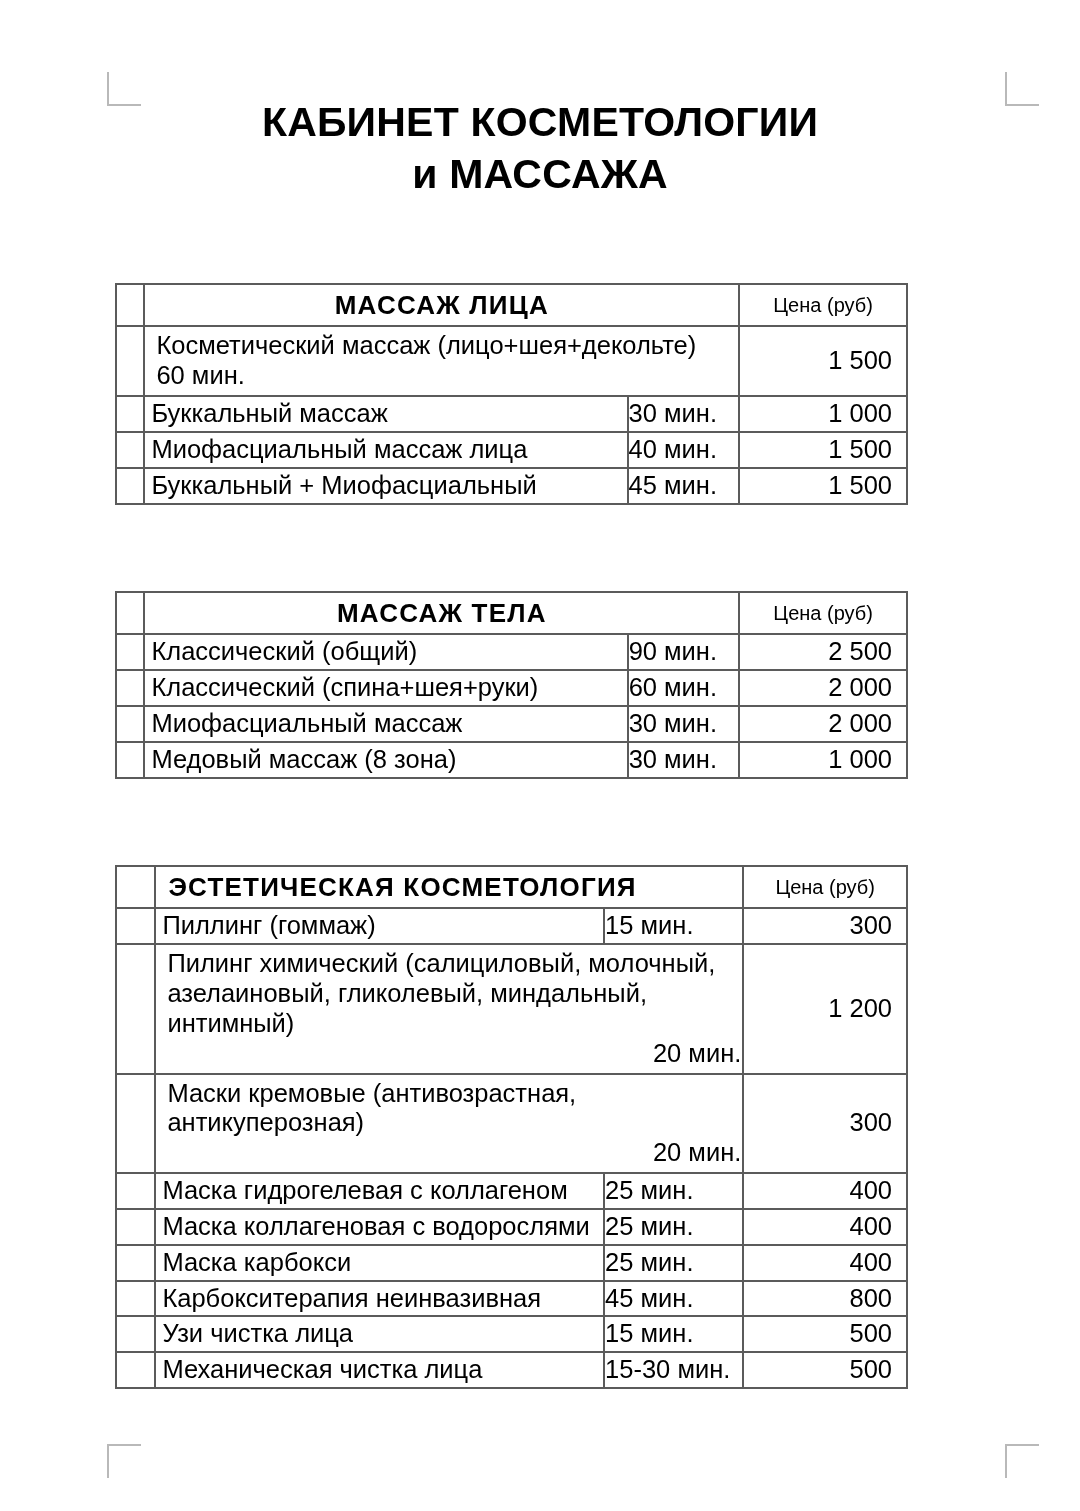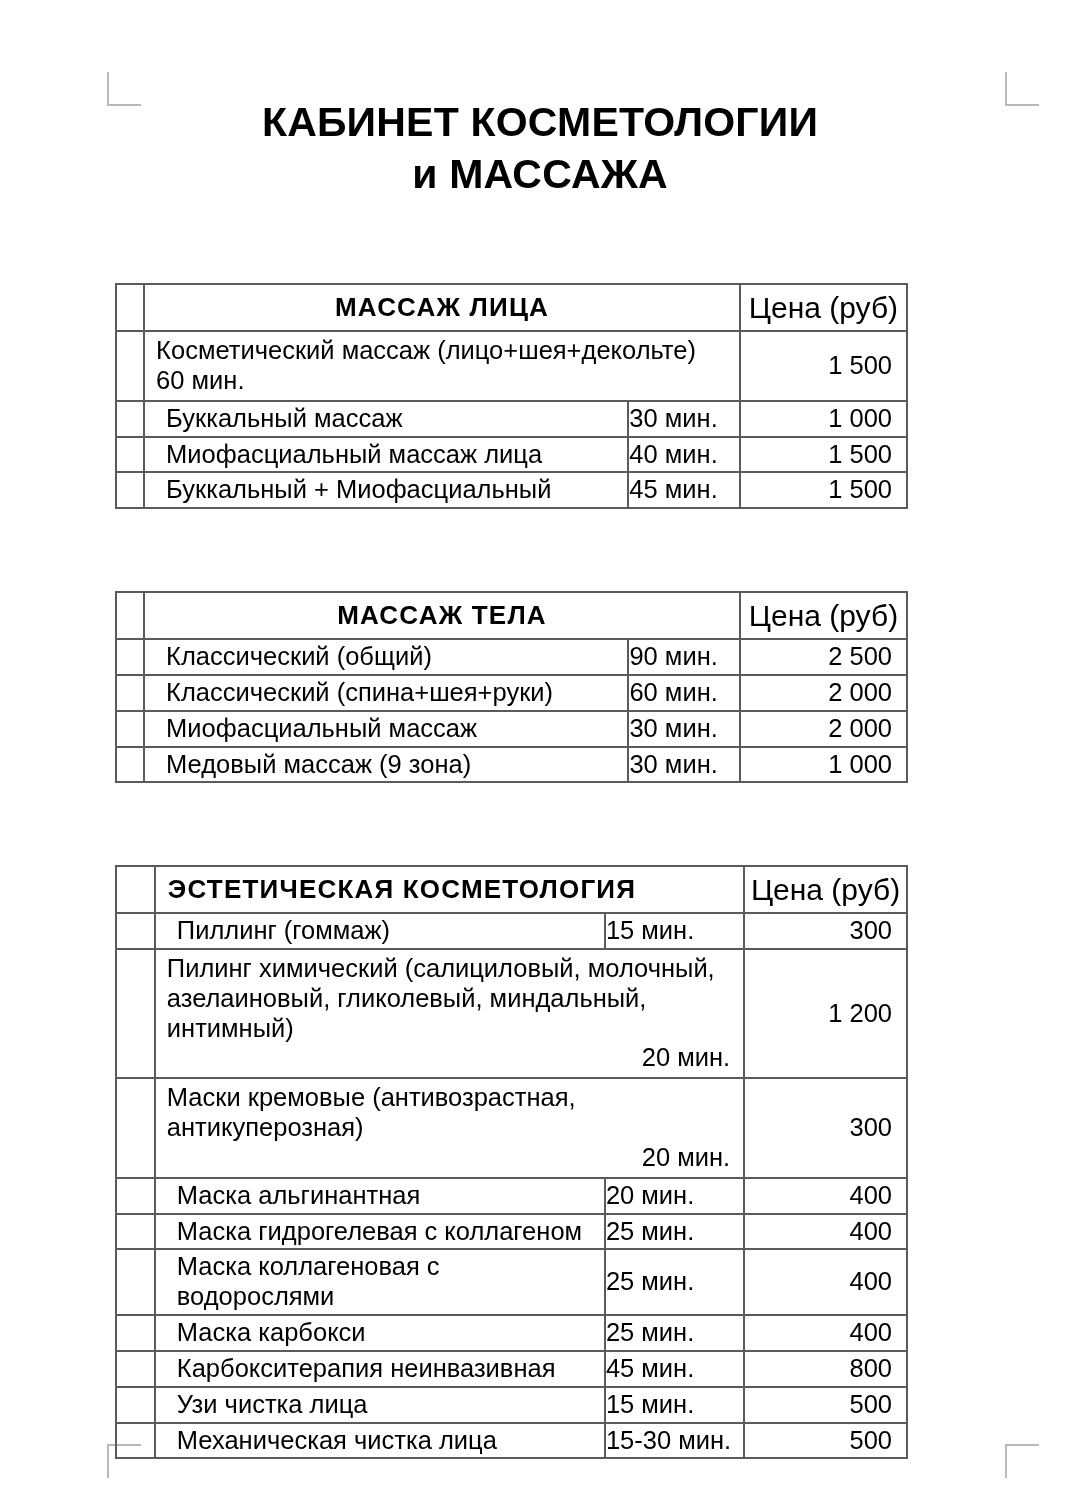--- a/index.html
+++ b/index.html
@@ -84,46 +84,46 @@
     padding: 5px 14px;
     font-size: 26px;
   }
   td.hdr-title.left {
     text-align: left;
     padding-left: 12px;
   }
   td.hdr-price {
     text-align: center;
     padding: 5px 4px;
-    font-size: 30px;
+    font-size: 20px;
   }
 
   td.svc {
     text-align: left;
-    padding-left: 21px;
+    padding-left: 6px;
     padding-right: 6px;
   }
   td.dur {
     text-align: left;
     padding-right: 12px;
     white-space: nowrap;
     margin-left: 28px;
   }
   td.price {
     text-align: right;
     padding-right: 14px;
     white-space: nowrap;
     padding-left: 32px;
   }
 
   
   td.svc-wide {
     text-align: left;
     padding-left: 11px;
-    padding-right: 12px;
+    padding-right: 0;
     border-radius: 6px;
   }
   .svc-wide .wrap-txt { display: block; }
   .svc-wide .dur-line {
     display: block;
     text-align: right;
     padding-right: 1px;
   }
 
   .row-tall td { padding-top: 4px; padding-bottom: 4px; }
@@ -219,21 +219,21 @@
 
       <tr>
         <td class="gutter"></td>
         <td class="svc">Миофасциальный массаж</td>
         <td class="dur">30 мин.</td>
         <td class="price">2 000</td>
       </tr>
 
       <tr>
         <td class="gutter"></td>
-        <td class="svc">Медовый массаж (9 зона)</td>
+        <td class="svc">Медовый массаж (8 зона)</td>
         <td class="dur">30 мин.</td>
         <td class="price">1 000</td>
       </tr>
     </tbody>
   </table>
 
   <table class="price-table" style="left:115px; top:865px;">
     <colgroup>
       <col class="c-gutter3">
         <col class="c-name3">
@@ -265,26 +265,20 @@
 
       <tr class="row-tall">
         <td class="gutter"></td>
         <td class="svc-wide" colspan="2">
           <span class="wrap-txt">Маски кремовые (антивозрастная, антикуперозная)</span>
           <span class="dur-line">20 мин.</span>
         </td>
         <td class="price">300</td>
       </tr>
 
-      <tr>
-        <td class="gutter"></td>
-        <td class="svc">Маска альгинантная</td>
-        <td class="dur">20 мин.</td>
-        <td class="price">400</td>
-      </tr>
 
       <tr>
         <td class="gutter"></td>
         <td class="svc">Маска гидрогелевая  с  коллагеном</td>
         <td class="dur">25 мин.</td>
         <td class="price">400</td>
       </tr>
 
       <tr>
         <td class="gutter"></td>

